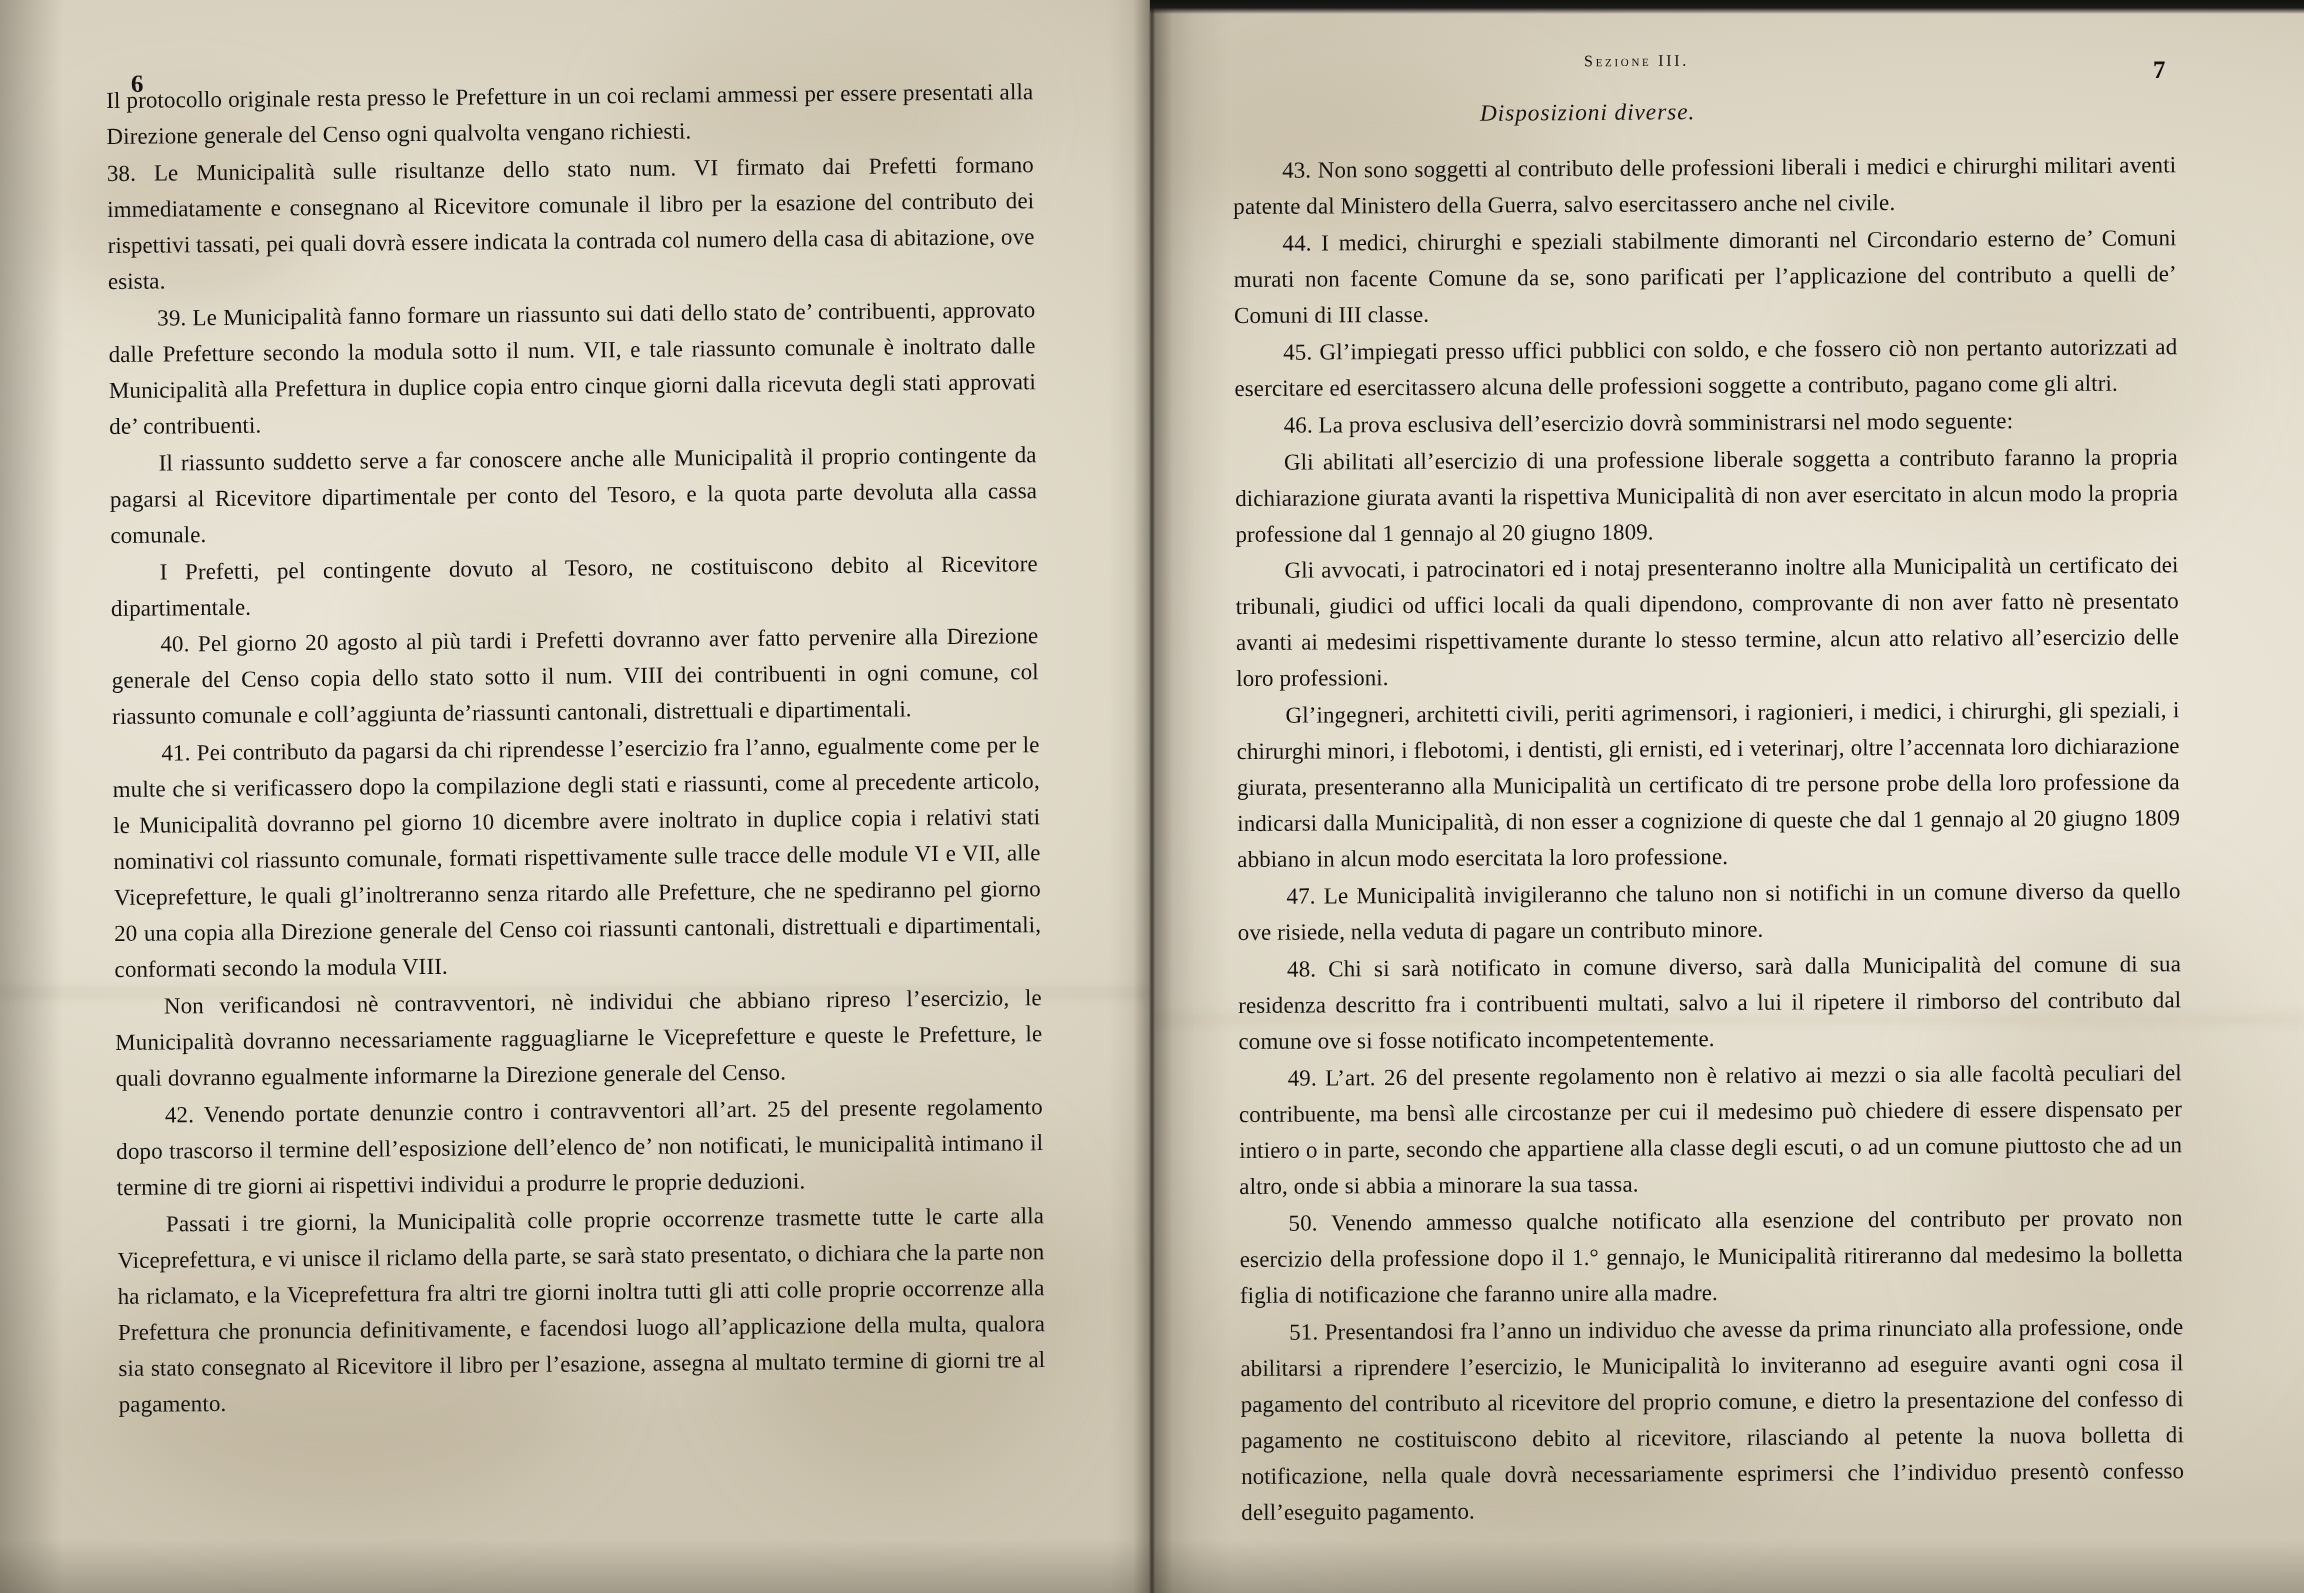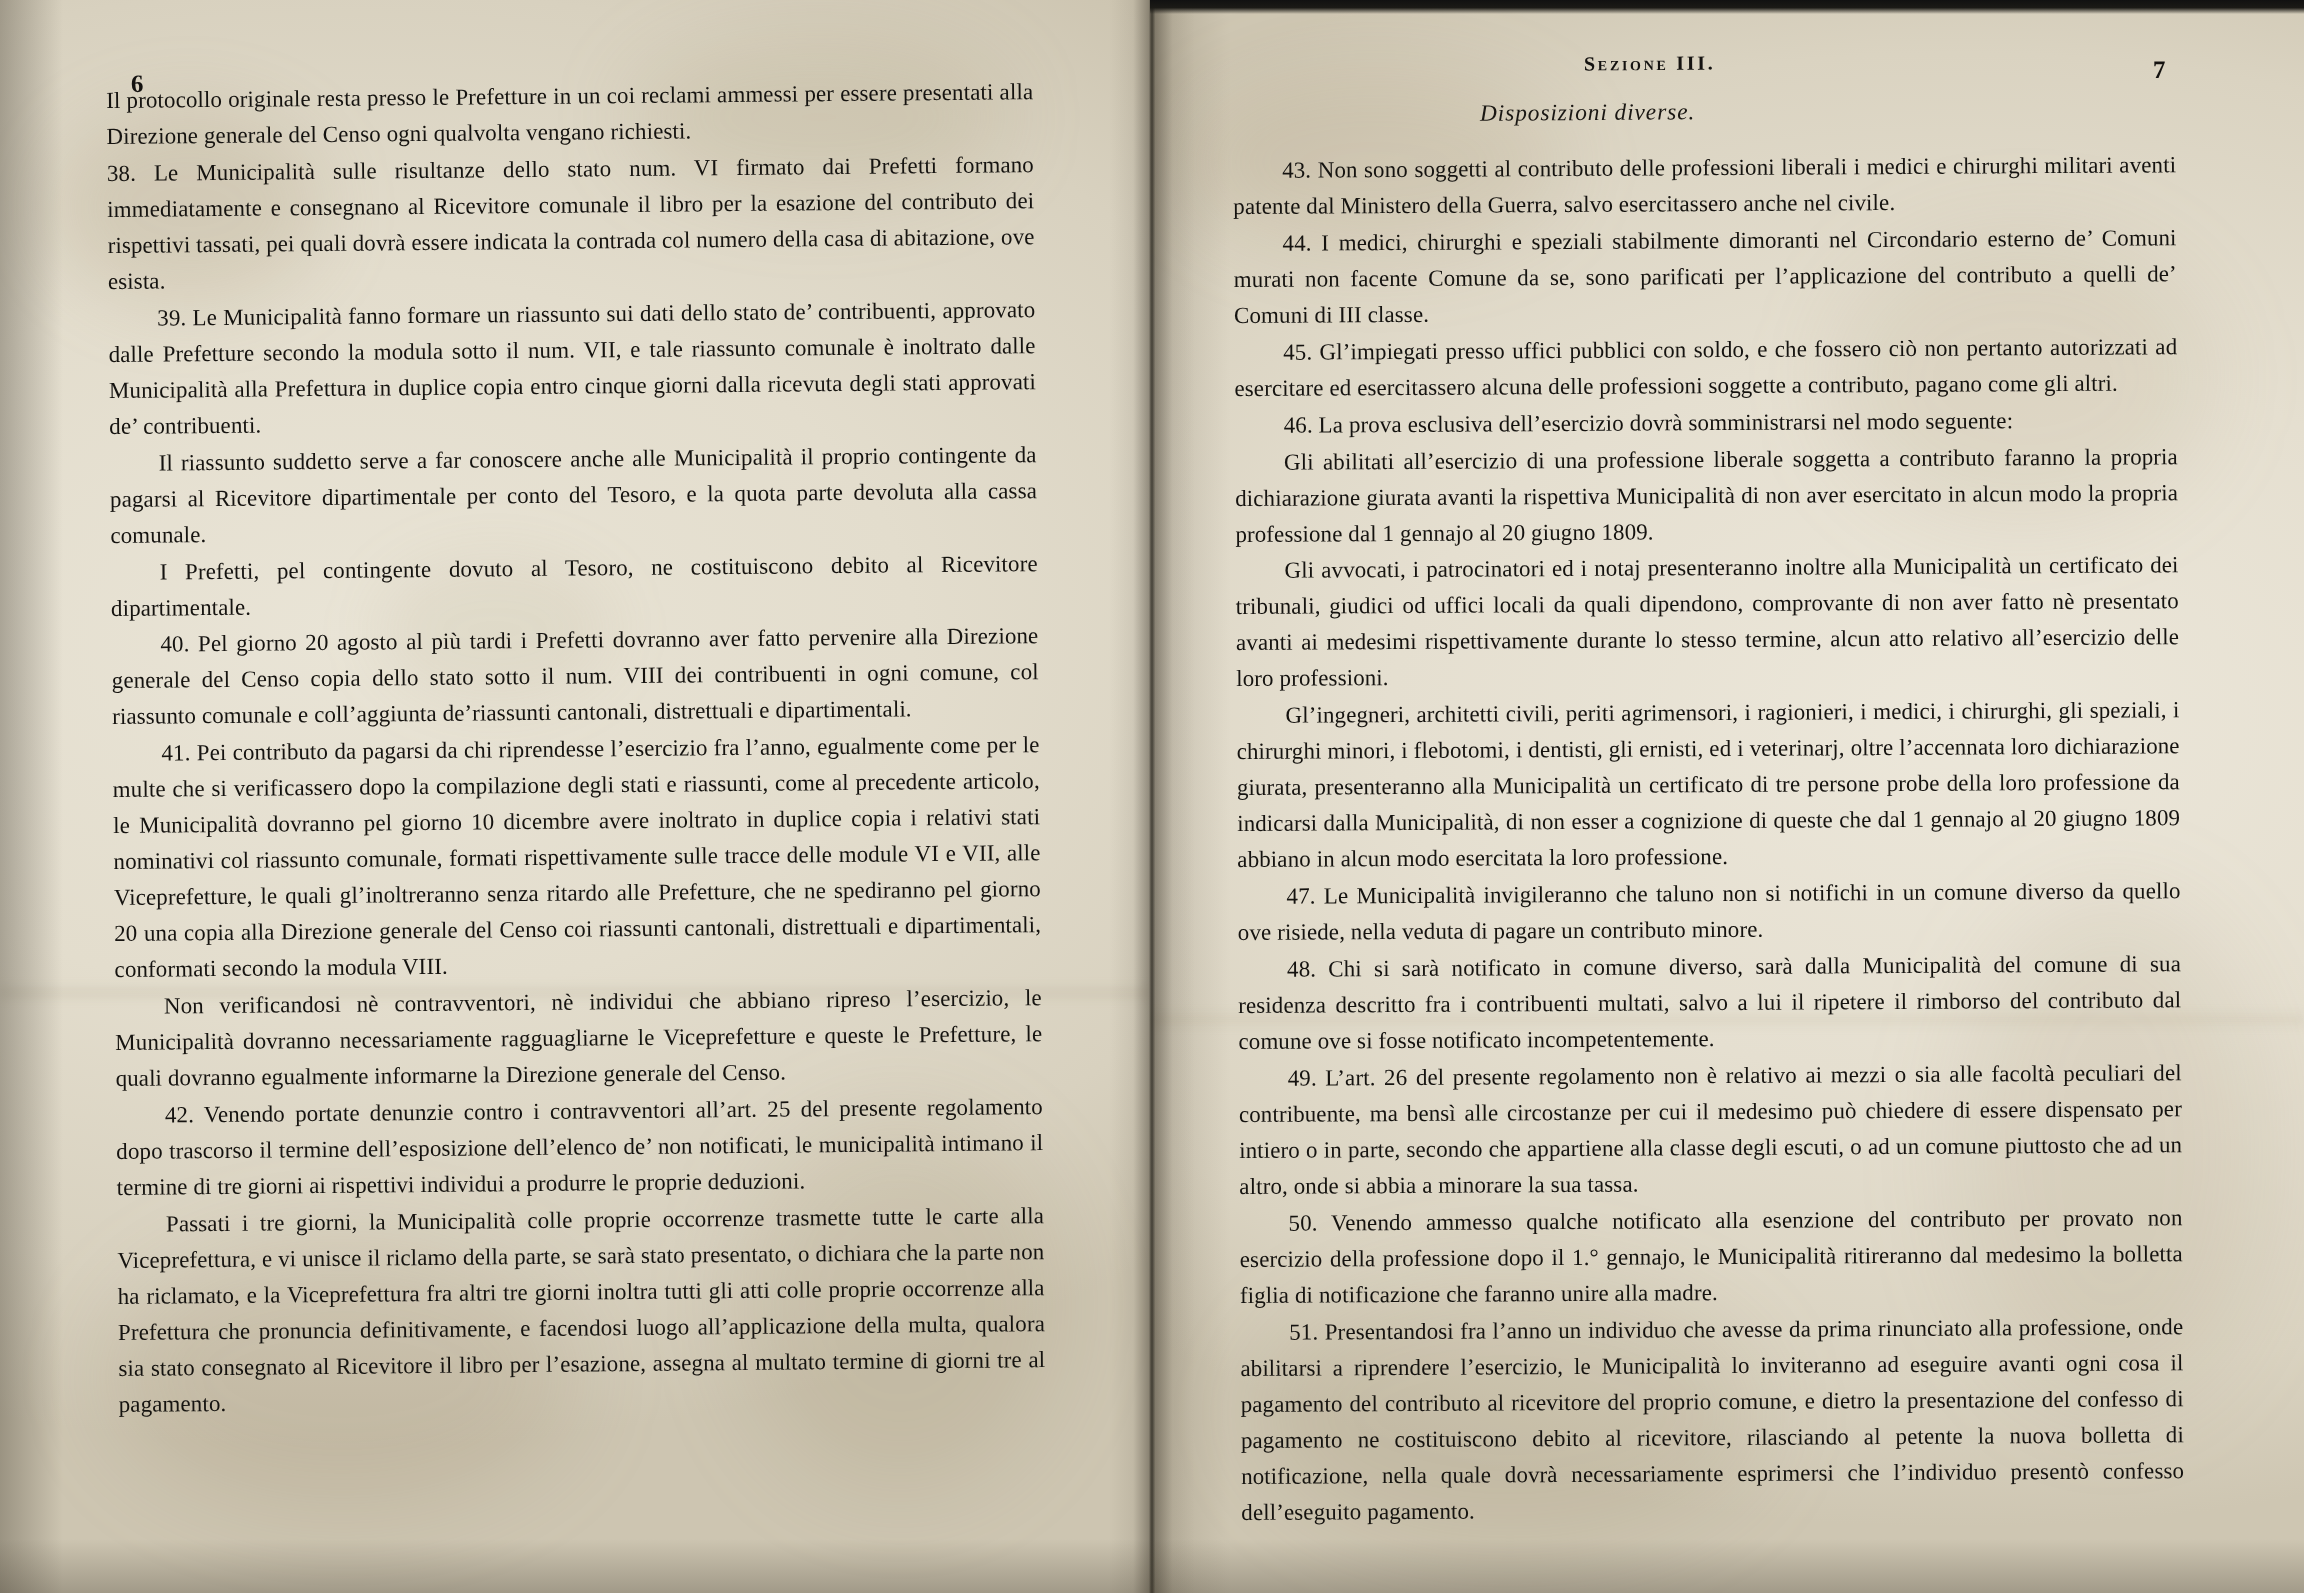--- a/index.html
+++ b/index.html
@@ -121,27 +121,26 @@
     font-weight: bold;
     color: #141210;
   }
   .folio-left { left: 131px; top: 70px; transform: rotate(-0.6deg); }
   .folio-right { left: 2153px; top: 56px; transform: rotate(-0.4deg); }
 
   .section-head {
     position: absolute;
     left: 1584px;
     top: 52px;
-    font-size: 20px;
+    font-size: 16px;
     letter-spacing: 2.7px;
     color: #141210;
     font-variant: small-caps;
     transform: rotate(-0.4deg);
     white-space: nowrap;
-    font-weight: bold;
   }
   .subsection-head {
     position: absolute;
     left: 1480px;
     top: 99px;
     font-size: 23.4px;
     font-style: italic;
     letter-spacing: 0.9px;
     color: #1a1713;
     transform: rotate(-0.4deg);

